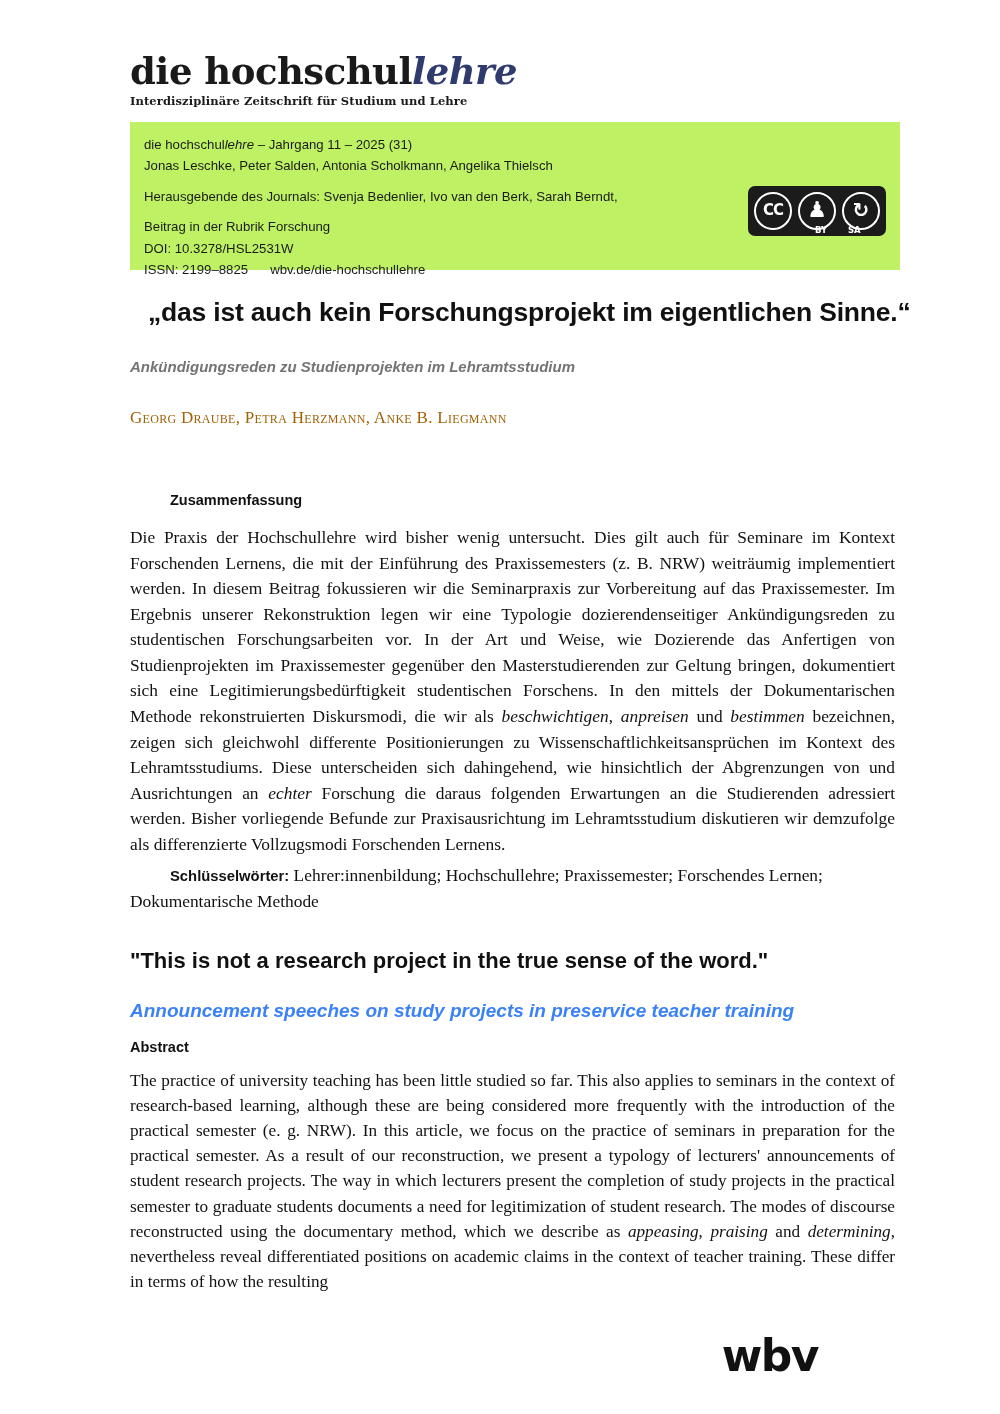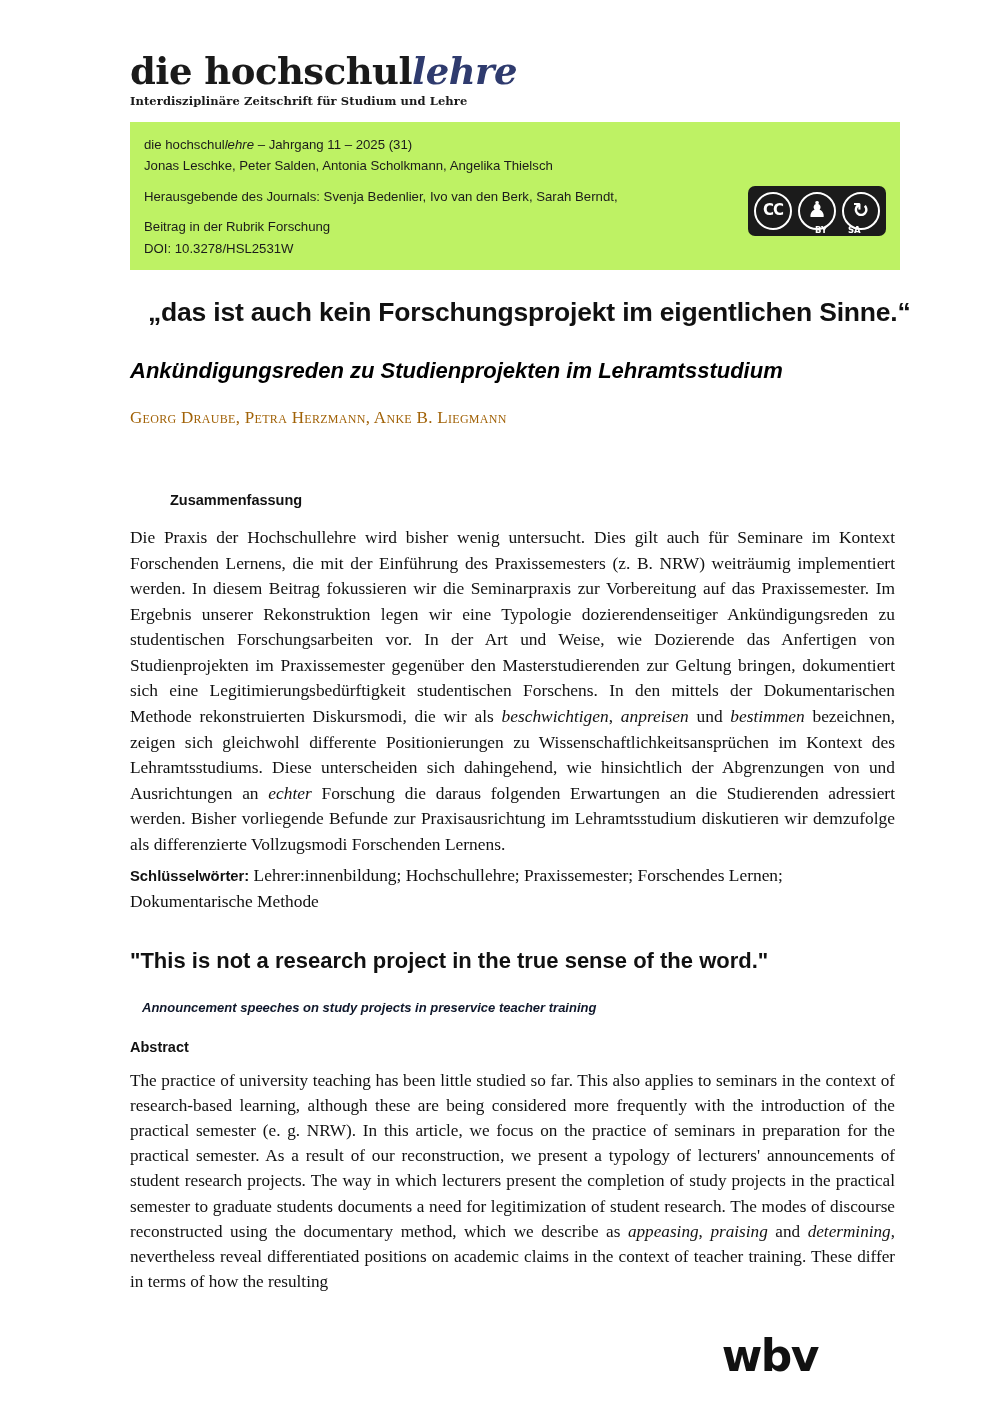--- a/index.html
+++ b/index.html
@@ -125,22 +125,22 @@
     color: #111111;
   }
   .subtitle-de {
     position: absolute;
     left: 130px;
     top: 358px;
     width: 780px;
     font-family: "Liberation Sans", sans-serif;
     font-weight: bold;
     font-style: italic;
-    font-size: 22px;
-    color: #000000;
+    font-size: 15px;
+    color: #737373;
   }
   .authors {
     position: absolute;
     left: 130px;
     top: 408px;
     width: 780px;
     font-family: "Liberation Serif", serif;
     font-size: 17px;
     color: #a16207;
     font-variant: small-caps;
@@ -177,43 +177,44 @@
     width: 765px;
     font-family: "Liberation Serif", serif;
     font-size: 17.4px;
     line-height: 1.47;
     color: #111111;
   }
   .keywords b {
     font-family: "Liberation Sans", sans-serif;
     font-weight: bold;
     font-size: 14.8px;
+    margin-left: 40px;
   }
 
   
   .title-en {
     position: absolute;
     left: 130px;
     top: 948px;
     width: 780px;
     font-family: "Liberation Sans", sans-serif;
     font-weight: bold;
     font-size: 22px;
     color: #111111;
   }
   .subtitle-en {
     position: absolute;
-    left: 142px;
+    left: 130px;
     top: 1000px;
     width: 780px;
     font-family: "Liberation Sans", sans-serif;
     font-weight: bold;
     font-style: italic;
-    font-size: 13px;
-    color: #0f172a;
+    font-size: 19px;
+    color: #3b82f6;
   }
   .h-abs {
     position: absolute;
     left: 130px;
     top: 1039px;
     font-family: "Liberation Sans", sans-serif;
     font-weight: bold;
     font-size: 14.5px;
     color: #111111;
   }
@@ -254,20 +255,21 @@
     <div class="logo-sub">Interdisziplinäre Zeitschrift für Studium und Lehre</div>
   </div>
 
   <div class="infobox">
     <div class="infobox-inner">
       <div class="infobox-row"><span>die hochschul</span><span class="it">lehre</span><span> – Jahrgang 11 – 2025 (31)</span></div>
       <div class="infobox-row">Jonas Leschke, Peter Salden, Antonia Scholkmann, Angelika Thielsch</div>
       <div class="infobox-row gap">Herausgebende des Journals: Svenja Bedenlier, Ivo van den Berk, Sarah Berndt,</div>
       <div class="infobox-row gap">Beitrag in der Rubrik Forschung</div>
       <div class="infobox-row">DOI: 10.3278/HSL2531W</div>
+      <div class="infobox-row"><span>ISSN: 2199–8825</span><span class="issn-inline">wbv.de/die-hochschullehre</span></div>
     </div>
 
     <div class="cc-badge">
       <div class="circle c1">CC</div>
       <div class="circle c2">♟</div>
       <div class="circle c3">↻</div>
       <div class="lbl by">BY</div>
       <div class="lbl sa">SA</div>
     </div>
   </div>

